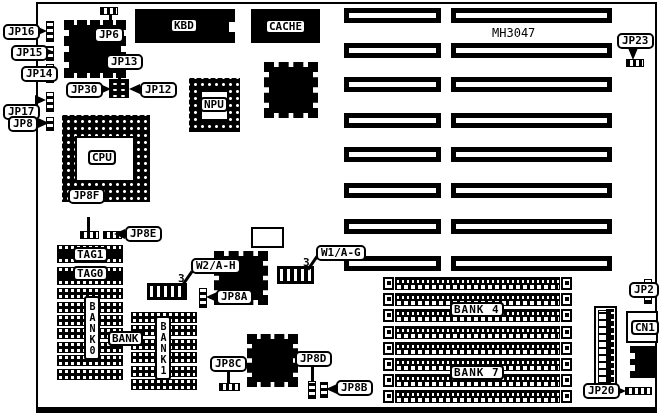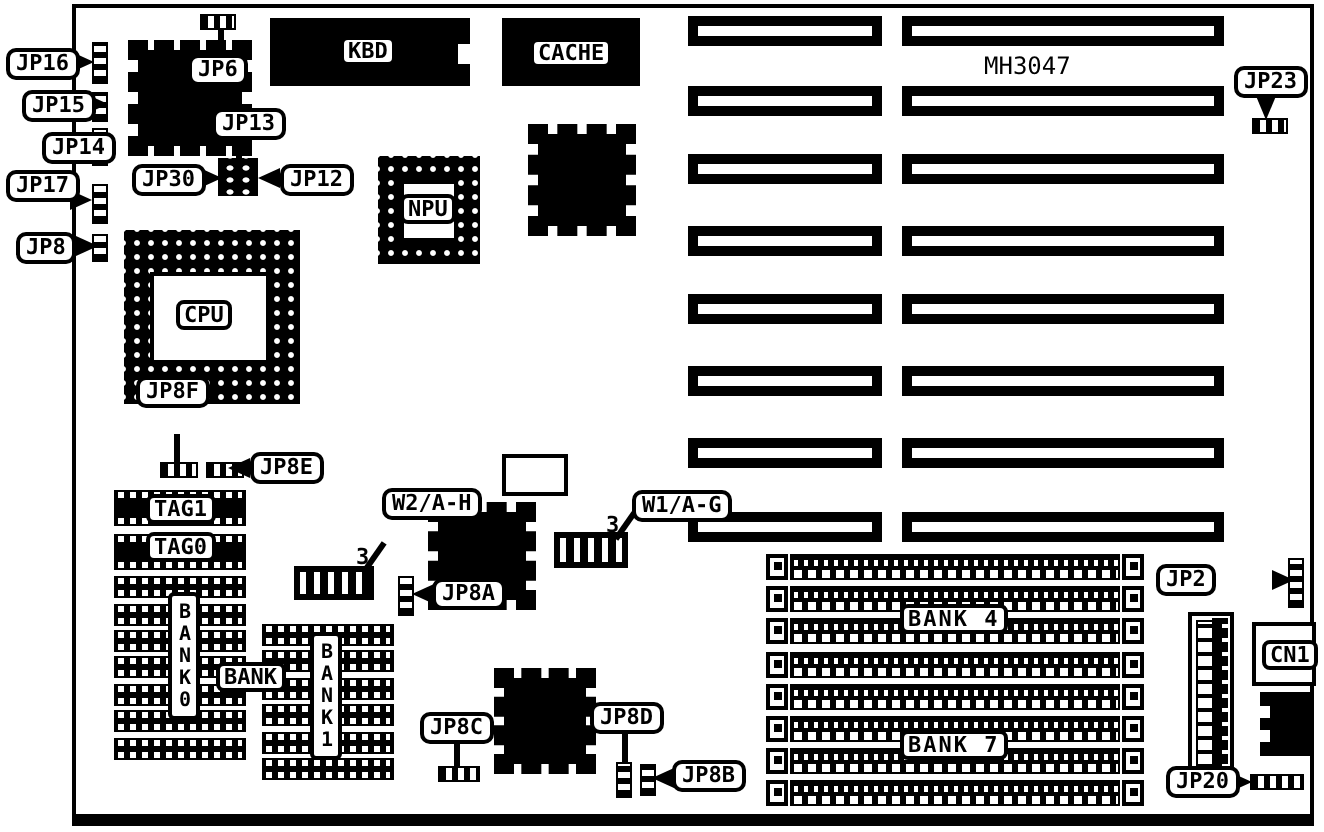--- a/index.html
+++ b/index.html
@@ -133,21 +133,21 @@
 
   <div class="jv" style="left:46px;top:21px;height:21px"></div>
   <div class="jv" style="left:46px;top:46px;height:15px"></div>
   <div class="jv" style="left:46px;top:64px;height:19px"></div>
   <div class="jv" style="left:46px;top:92px;height:20px"></div>
   <div class="jv" style="left:46px;top:117px;height:14px"></div>
 
   <div class="lbl" style="left:3px;top:24px">JP16</div>
   <div class="lbl" style="left:11px;top:45px">JP15</div>
   <div class="lbl" style="left:21px;top:66px">JP14</div>
-  <div class="lbl" style="left:3px;top:85px">JP17</div>
+  <div class="lbl" style="left:3px;top:104px">JP17</div>
   <div class="lbl" style="left:8px;top:116px">JP8</div>
   <div class="tri r" style="left:36px;top:26px"></div>
   <div class="tri r" style="left:43px;top:47px"></div>
   <div class="tri r" style="left:36px;top:68px"></div>
   <div class="tri r" style="left:35px;top:95px"></div>
   <div class="tri r" style="left:38px;top:118px"></div>
 
   <div class="jh" style="left:100px;top:7px;width:18px"></div>
   <div class="pv" style="left:109px;top:14px;height:14px"></div>
   <div class="lbl" style="left:94px;top:27px">JP6</div>
@@ -187,21 +187,21 @@
   <div class="dip" style="left:131px;top:312px;width:66px;height:11px"></div>
   <div class="dip" style="left:131px;top:325px;width:66px;height:11px"></div>
   <div class="dip" style="left:131px;top:339px;width:66px;height:11px"></div>
   <div class="dip" style="left:131px;top:352px;width:66px;height:11px"></div>
   <div class="dip" style="left:131px;top:366px;width:66px;height:11px"></div>
   <div class="dip" style="left:131px;top:379px;width:66px;height:11px"></div>
   <div class="vlbl" style="left:155px;top:316px;width:16px;height:64px">BANK1</div>
   <div class="clbl" style="left:108px;top:331px">BANK</div>
 
   <div class="qfp" style="left:214px;top:251px;width:54px;height:54px"></div>
-  <div class="lbl" style="left:191px;top:244px">W2/A-H</div>
+  <div class="lbl" style="left:191px;top:258px">W2/A-H</div>
   <div class="ptext" style="left:178px;top:272px;font-weight:bold;font-size:11px">3</div>
   <div class="diag" style="left:186px;top:270px"></div>
   <div class="wblk" style="left:147px;top:283px;width:40px;height:17px"></div>
   <div class="jv" style="left:199px;top:288px;height:20px"></div>
   <div class="tri l" style="left:206px;top:292px"></div>
   <div class="lbl" style="left:216px;top:289px">JP8A</div>
 
   <div class="emptybox"></div>
   <div class="lbl" style="left:316px;top:245px">W1/A-G</div>
   <div class="ptext" style="left:303px;top:256px;font-weight:bold;font-size:11px">3</div>
@@ -287,21 +287,21 @@
         <i></i>
       </span>
       <span class="bar"></span>
       <span class="clip clipR">
         <i></i>
       </span>
     </div>
   <div class="clbl" style="left:450px;top:302px;letter-spacing:1px">BANK 4</div>
   <div class="clbl" style="left:450px;top:365px;letter-spacing:1px">BANK 7</div>
 
-  <div class="lbl" style="left:578px;top:282px">JP2</div>
+  <div class="lbl" style="left:629px;top:282px">JP2</div>
   <div class="tri r" style="left:636px;top:285px"></div>
   <div class="jv" style="left:644px;top:279px;height:25px"></div>
 
   <div class="pwr">
       <span class="sq"></span>
       <span class="bk"></span>
     </div>
 
   <div class="cn1box"></div>
   <div class="clbl" style="left:631px;top:320px">CN1</div>

